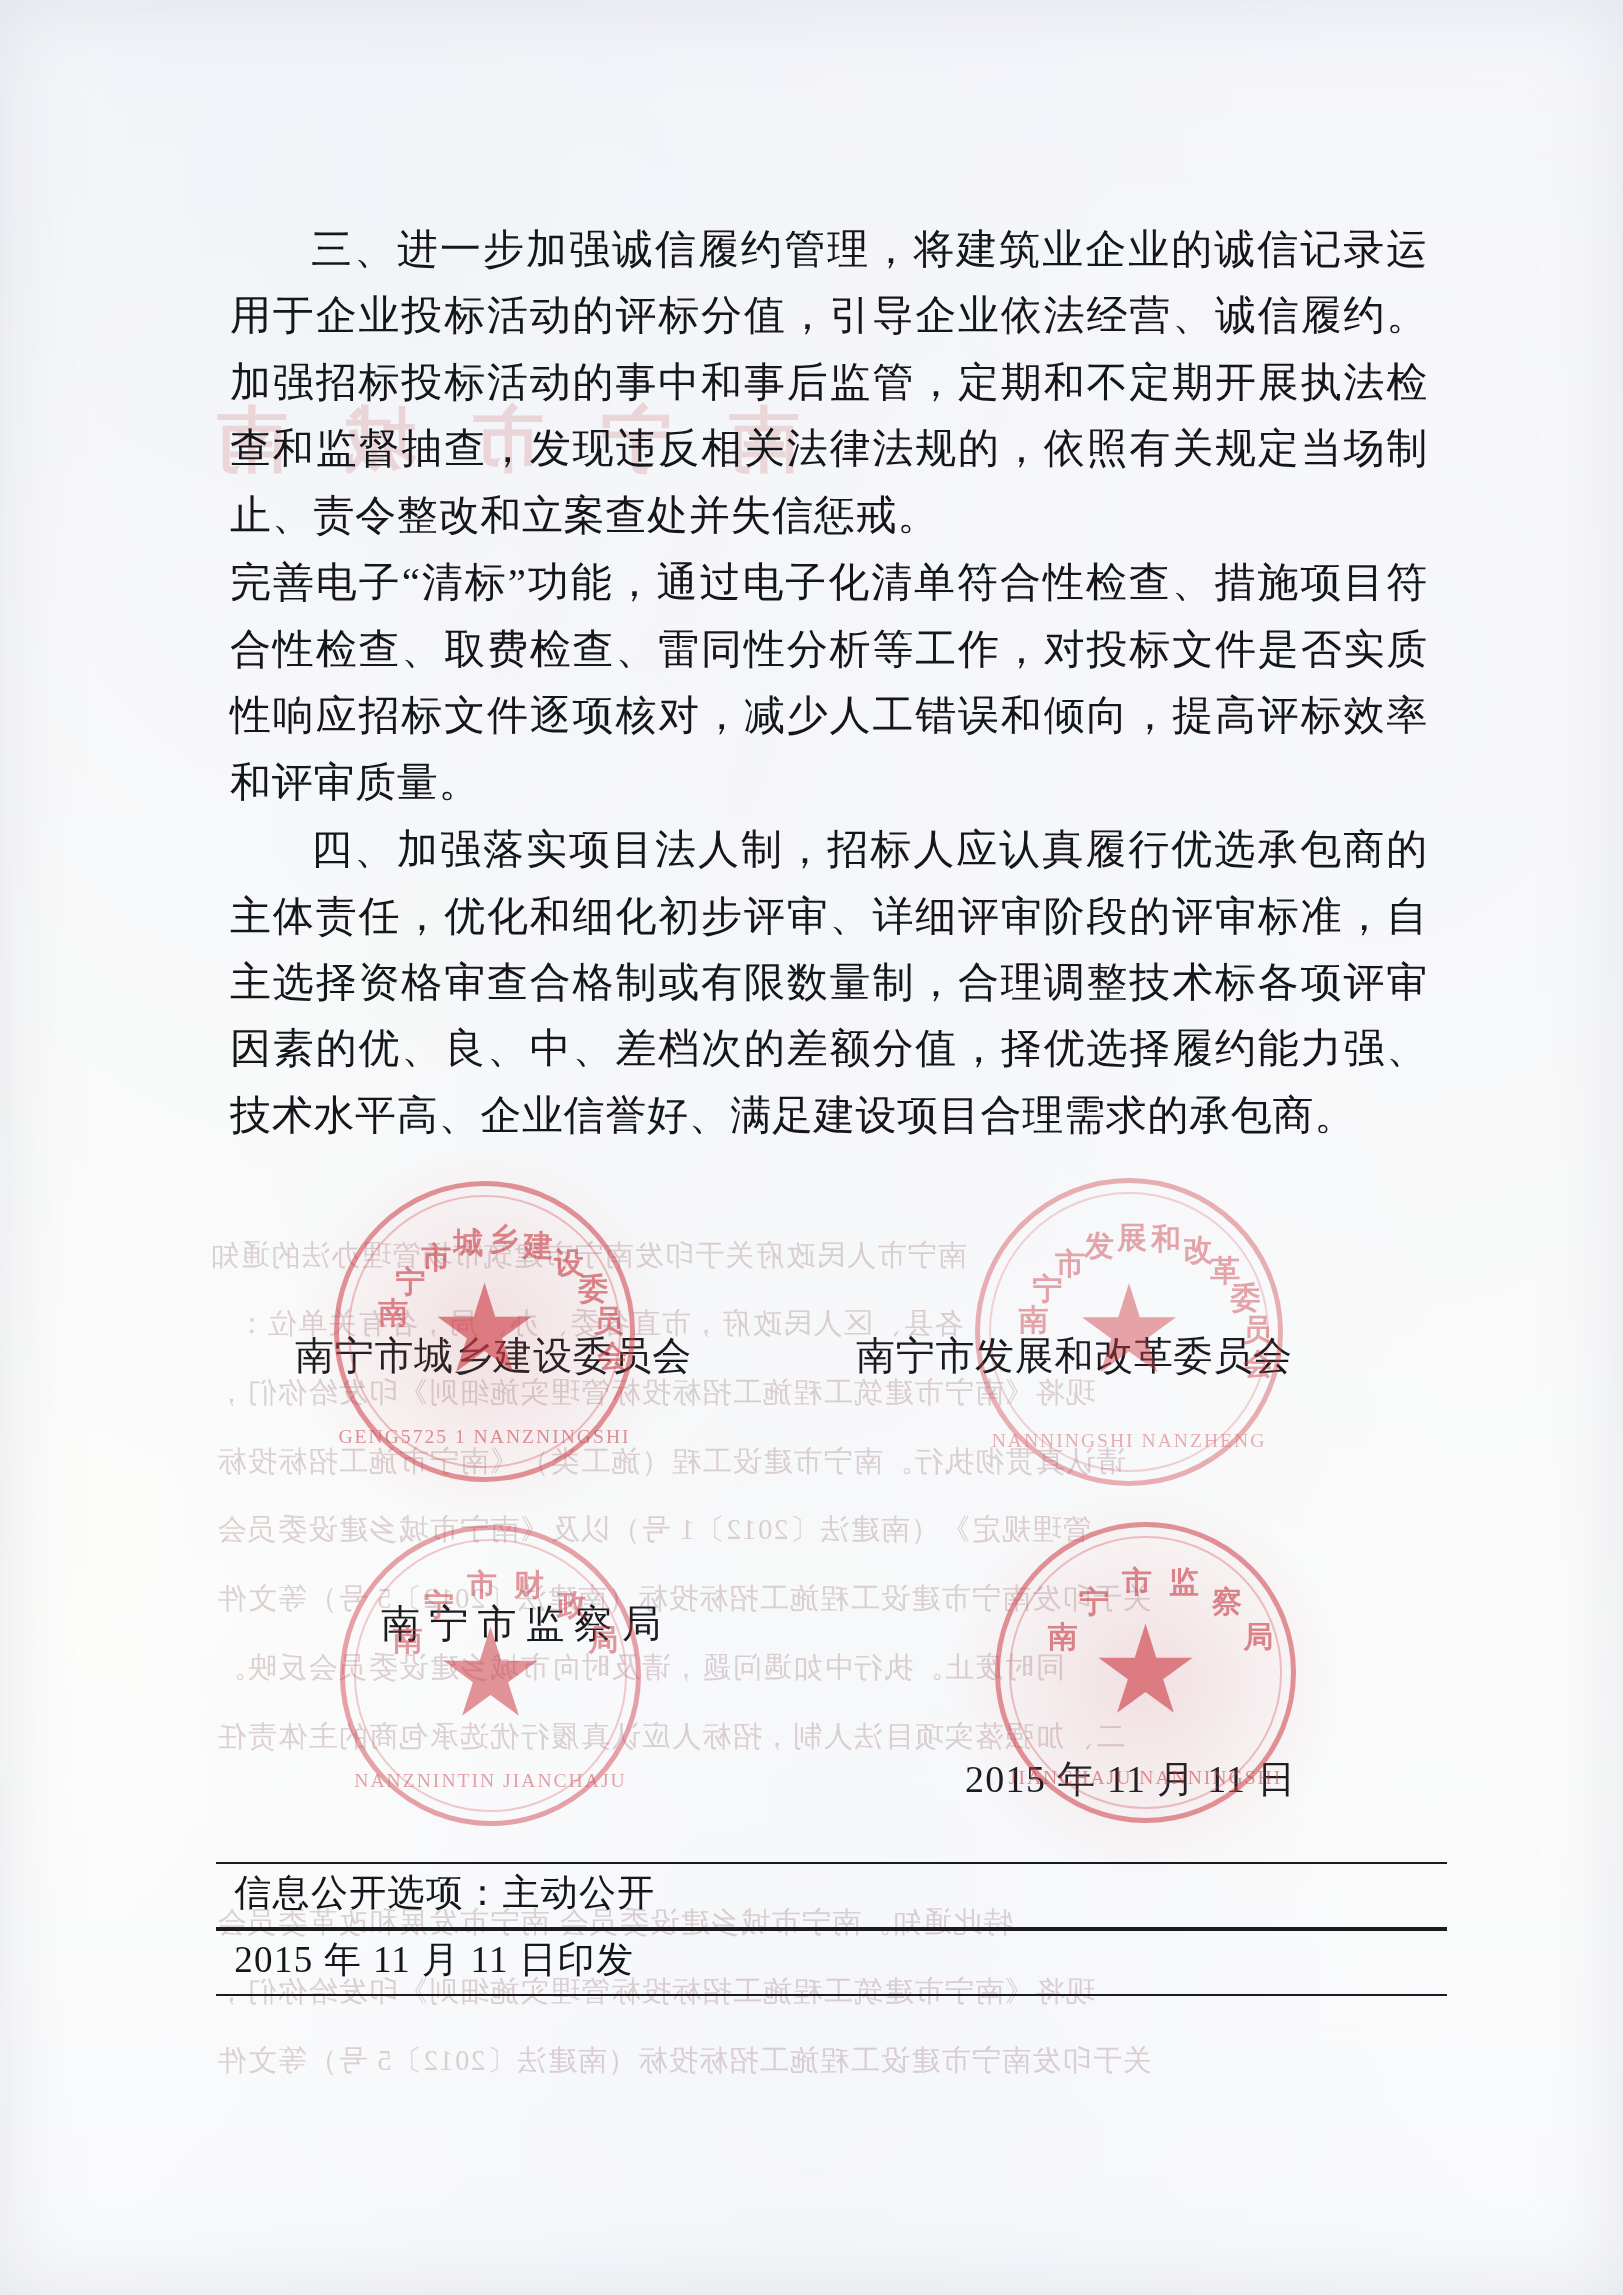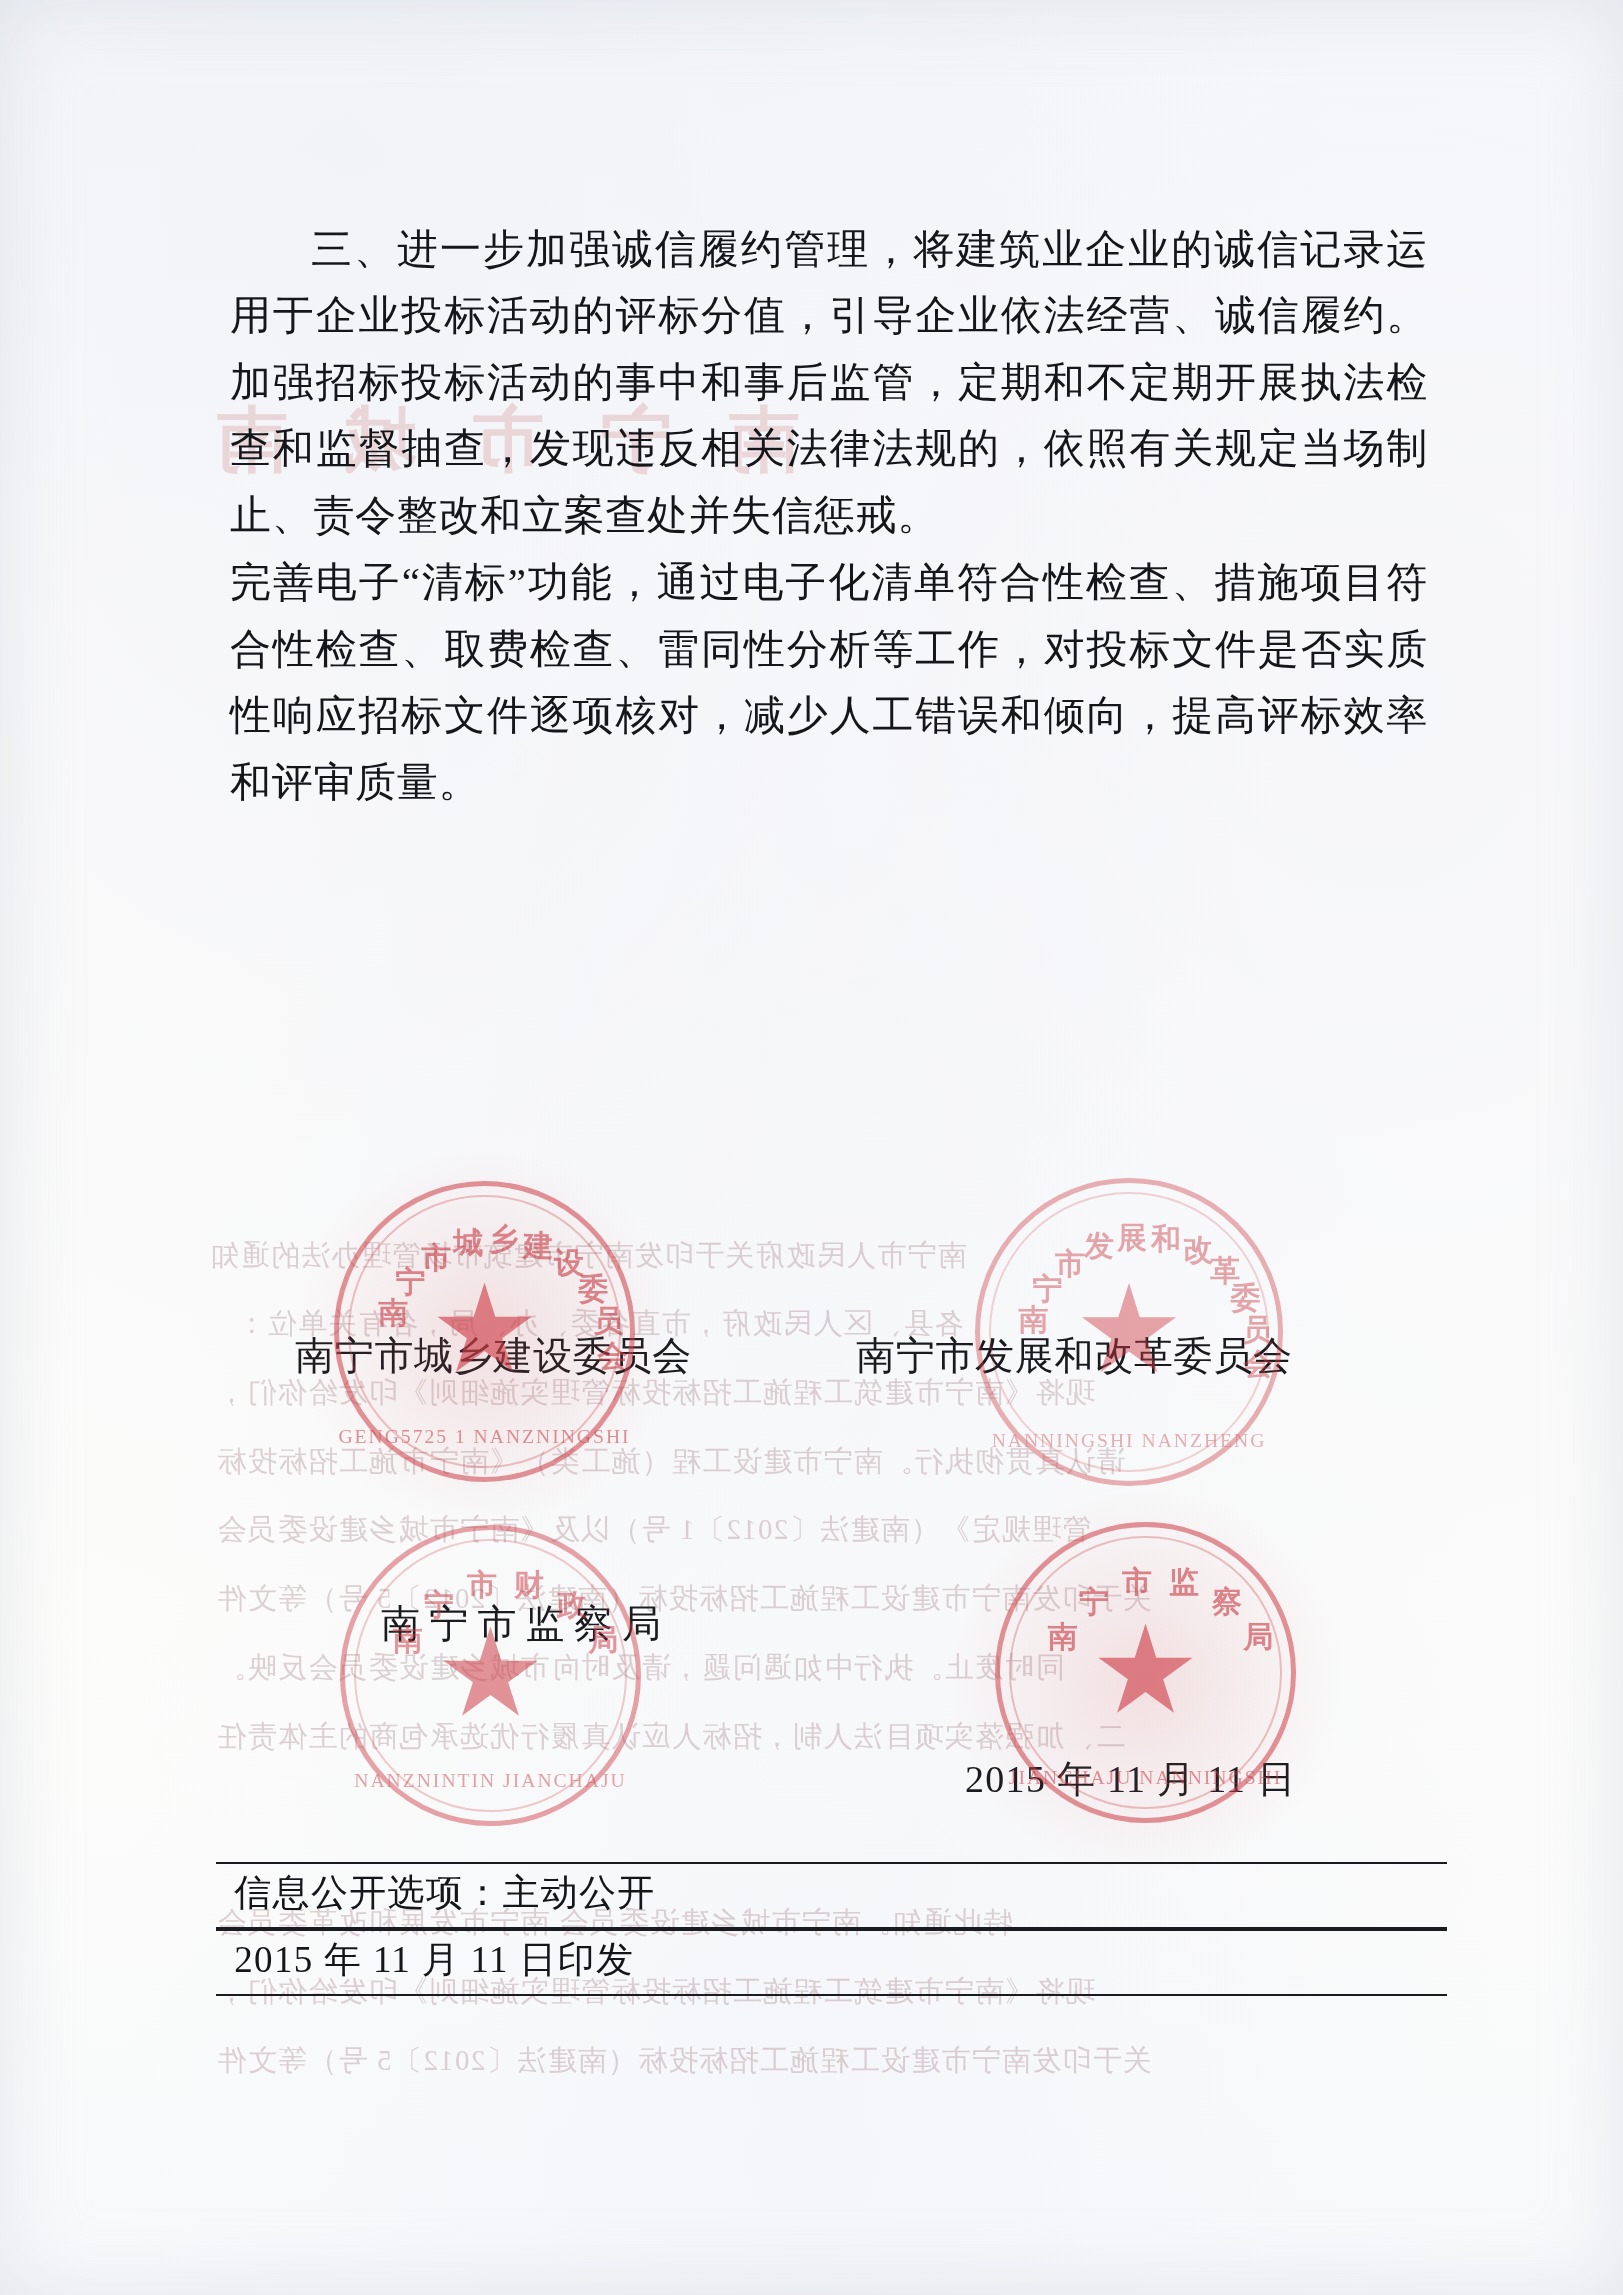--- a/index.html
+++ b/index.html
@@ -208,20 +208,21 @@
   <div class="bleed" style="left:216px; top:1574px;">关于印发南宁市建设工程施工招标投标（南建法〔2012〕5 号）等文件</div>
   <div class="bleed" style="left:216px; top:1643px;">同时废止。执行中如遇问题，请及时向市城乡建设委员会反映。</div>
   <div class="bleed" style="left:216px; top:1712px;">二、加强落实项目法人制，招标人应认真履行优选承包商的主体责任</div>
   <div class="bleed" style="left:216px; top:1898px;">特此通知。南宁市城乡建设委员会 南宁市发展和改革委员会</div>
   <div class="bleed" style="left:216px; top:1967px;">现将《南宁市建筑工程施工招标投标管理实施细则》印发给你们，</div>
   <div class="bleed" style="left:216px; top:2036px;">关于印发南宁市建设工程施工招标投标（南建法〔2012〕5 号）等文件</div>
 
   <div class="body-text">
     <p class="para indent">三、进一步加强诚信履约管理，将建筑业企业的诚信记录运用于企业投标活动的评标分值，引导企业依法经营、诚信履约。加强招标投标活动的事中和事后监管，定期和不定期开展执法检查和监督抽查，发现违反相关法律法规的，依照有关规定当场制止、责令整改和立案查处并失信惩戒。</p>
     <p class="para">完善电子“清标”功能，通过电子化清单符合性检查、措施项目符合性检查、取费检查、雷同性分析等工作，对投标文件是否实质性响应招标文件逐项核对，减少人工错误和倾向，提高评标效率和评审质量。</p>
+    <p class="para indent">四、加强落实项目法人制，招标人应认真履行优选承包商的主体责任，优化和细化初步评审、详细评审阶段的评审标准，自主选择资格审查合格制或有限数量制，合理调整技术标各项评审因素的优、良、中、差档次的差额分值，择优选择履约能力强、技术水平高、企业信誉好、满足建设项目合理需求的承包商。</p>
   </div>
 
   <div class="sig-row sig-row-1">
     <span class="sig sig-a">南宁市城乡建设委员会</span>
     <span class="sig sig-b">南宁市发展和改革委员会</span>
   </div>
 
   <div class="sig-row sig-row-2">
     <span class="sig sig-b">南宁市监察局</span>
   </div>

